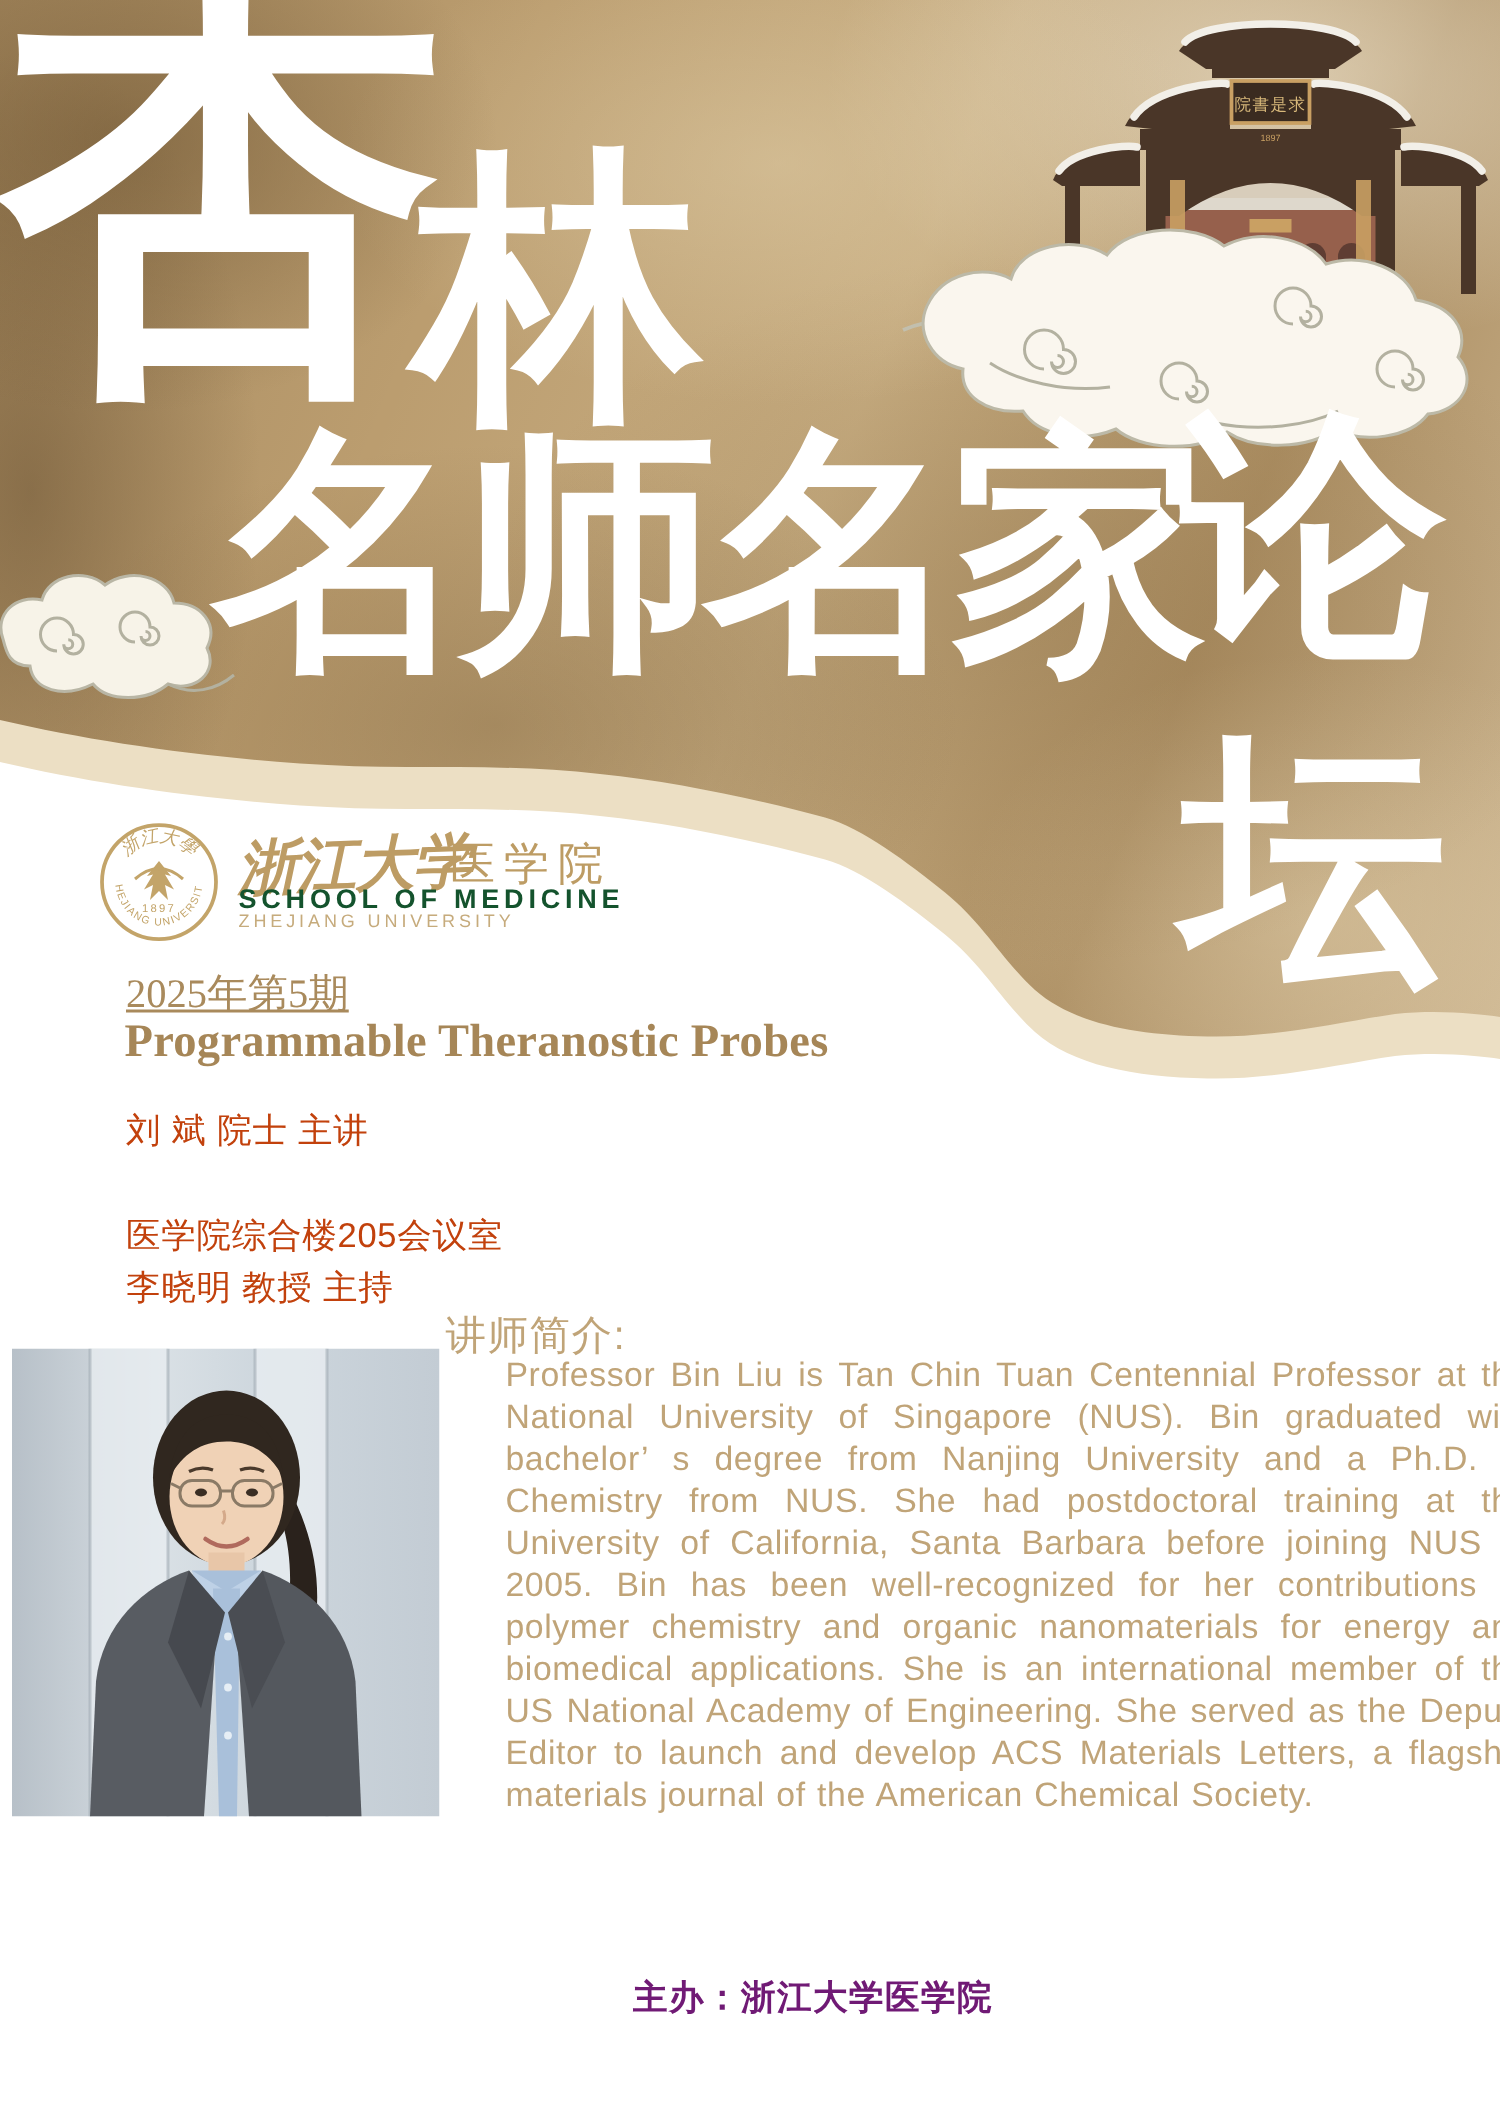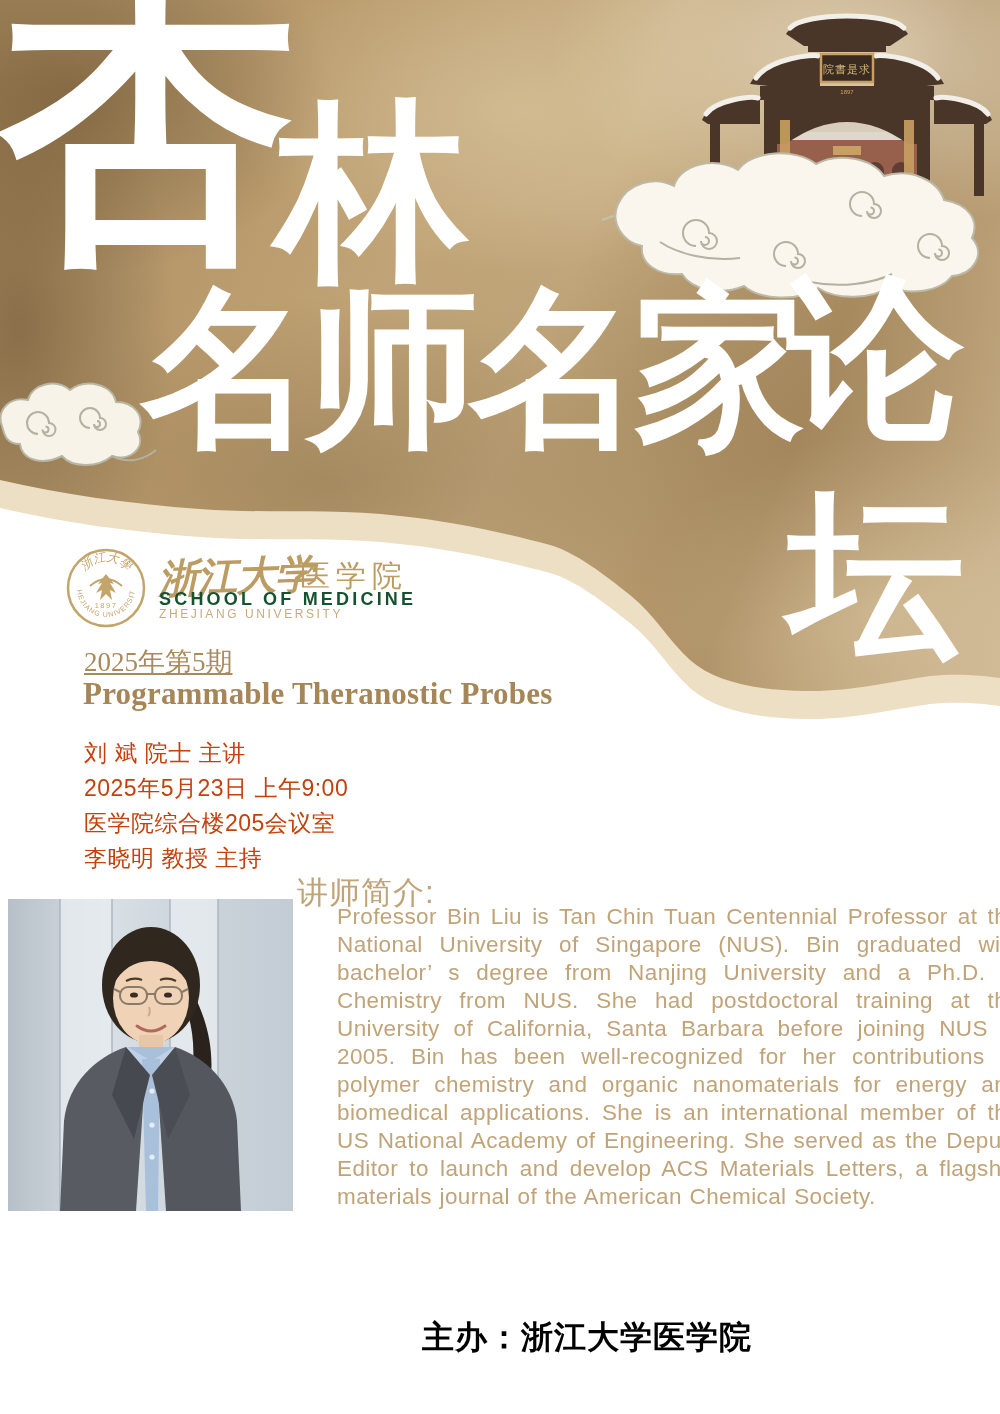--- a/index.html
+++ b/index.html
@@ -41,27 +41,27 @@
   .logo-en2{left:159px;top:607px;font-size:12px;color:#c6ab7c;letter-spacing:2.6px;}
 
   
   .issue{left:84px;top:644px;font-size:27px;color:#a98a5c;font-family:"Liberation Serif",serif;text-decoration:underline;}
   .talk-title{left:83px;top:676px;font-size:31px;font-weight:700;color:#a68657;
               font-family:"Liberation Serif",serif;letter-spacing:.2px;}
   .detail{left:84px;font-size:23px;color:#c2410c;letter-spacing:.5px;}
   .d1{top:738px;} .d2{top:773px;} .d3{top:808px;} .d4{top:843px;}
 
   
-  .bio-label{left:297px;top:872px;font-size:31px;color:#c0a478;letter-spacing:1px;text-align:center;}
+  .bio-label{left:297px;top:872px;font-size:27px;color:#c0a478;letter-spacing:1px;text-align:center;}
   .bio-text{left:297px;top:903px;width:683px;font-size:22.5px;line-height:28px;color:#c0a478;
             text-align:justify;letter-spacing:.4px;word-spacing:1px;margin-left:40px;}
 
   .photo{left:8px;top:899px;width:285px;height:312px;}
 
-  .footer{left:422px;top:1316px;font-size:32px;font-weight:700;color:#000000;
+  .footer{left:422px;top:1316px;font-size:23px;font-weight:700;color:#701a75;
           font-family:"Liberation Serif",serif;letter-spacing:1px;}
 </style>
 </head>
 <body>
 
 <div class="poster">
 
   <div class="abs bg-brown"></div>
 
   <svg class="abs" style="left:702px;top:0;width:296px;height:232px" viewBox="0 0 296 232">
@@ -175,21 +175,20 @@
 
   <div class="abs logo-cn">浙江大学</div>
   <div class="abs logo-dept">医学院</div>
   <div class="abs logo-en1">SCHOOL OF MEDICINE</div>
   <div class="abs logo-en2">ZHEJIANG UNIVERSITY</div>
 
   <div class="abs issue">2025年第5期</div>
   <div class="abs talk-title">Programmable Theranostic Probes</div>
 
   <div class="abs detail d1">刘 斌 院士 主讲</div>
-  <div class="abs detail d2">2025年5月23日 上午9:00</div>
   <div class="abs detail d3">医学院综合楼205会议室</div>
   <div class="abs detail d4">李晓明 教授 主持</div>
 
   <svg class="abs photo" viewBox="0 0 285 312">
     <defs>
       <linearGradient id="pbg" x1="0" y1="0" x2="1" y2="0">
         <stop offset="0" stop-color="#b7c0c8"></stop>
         <stop offset="0.35" stop-color="#d9e0e5"></stop>
         <stop offset="0.6" stop-color="#cdd6dd"></stop>
         <stop offset="1" stop-color="#c3ccd4"></stop>

